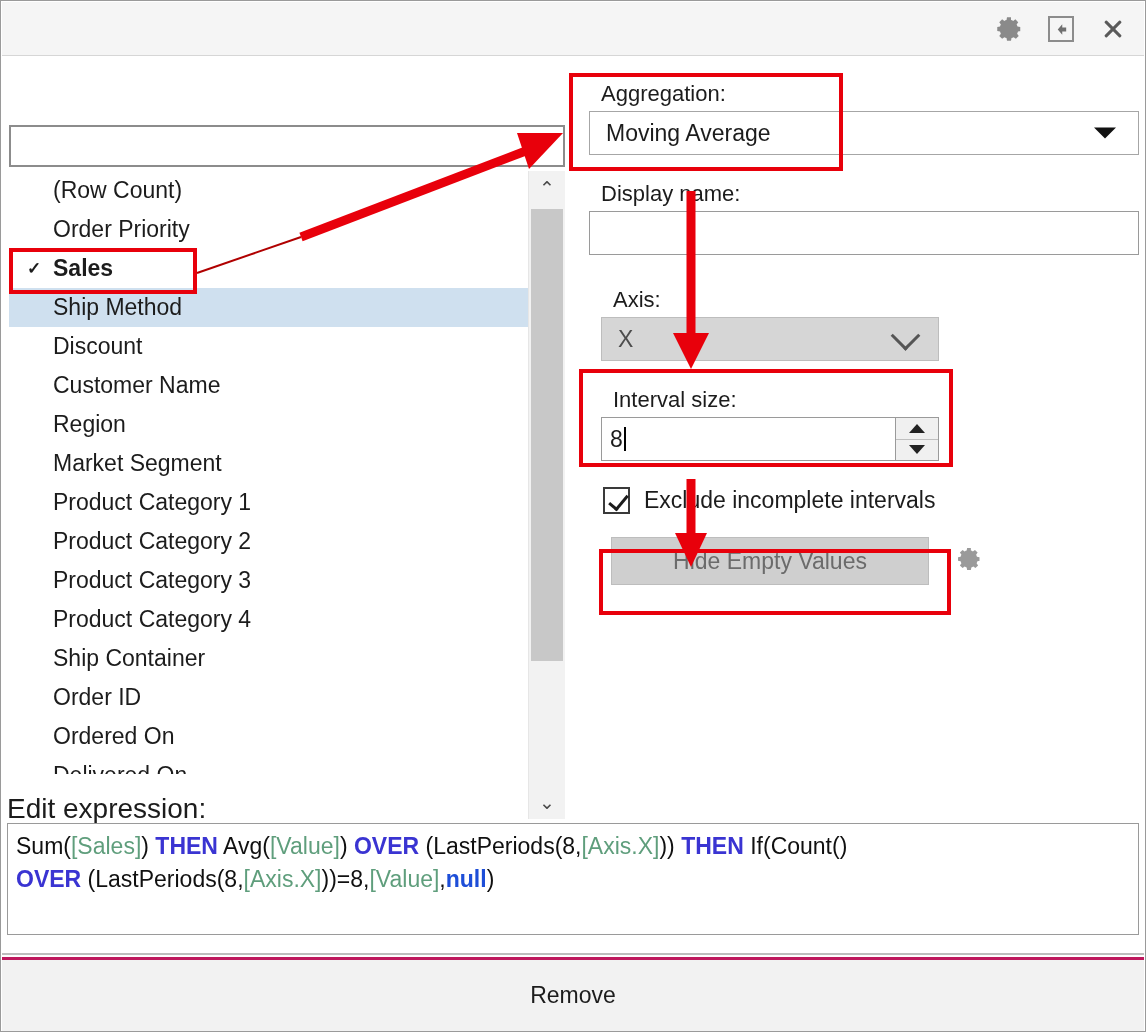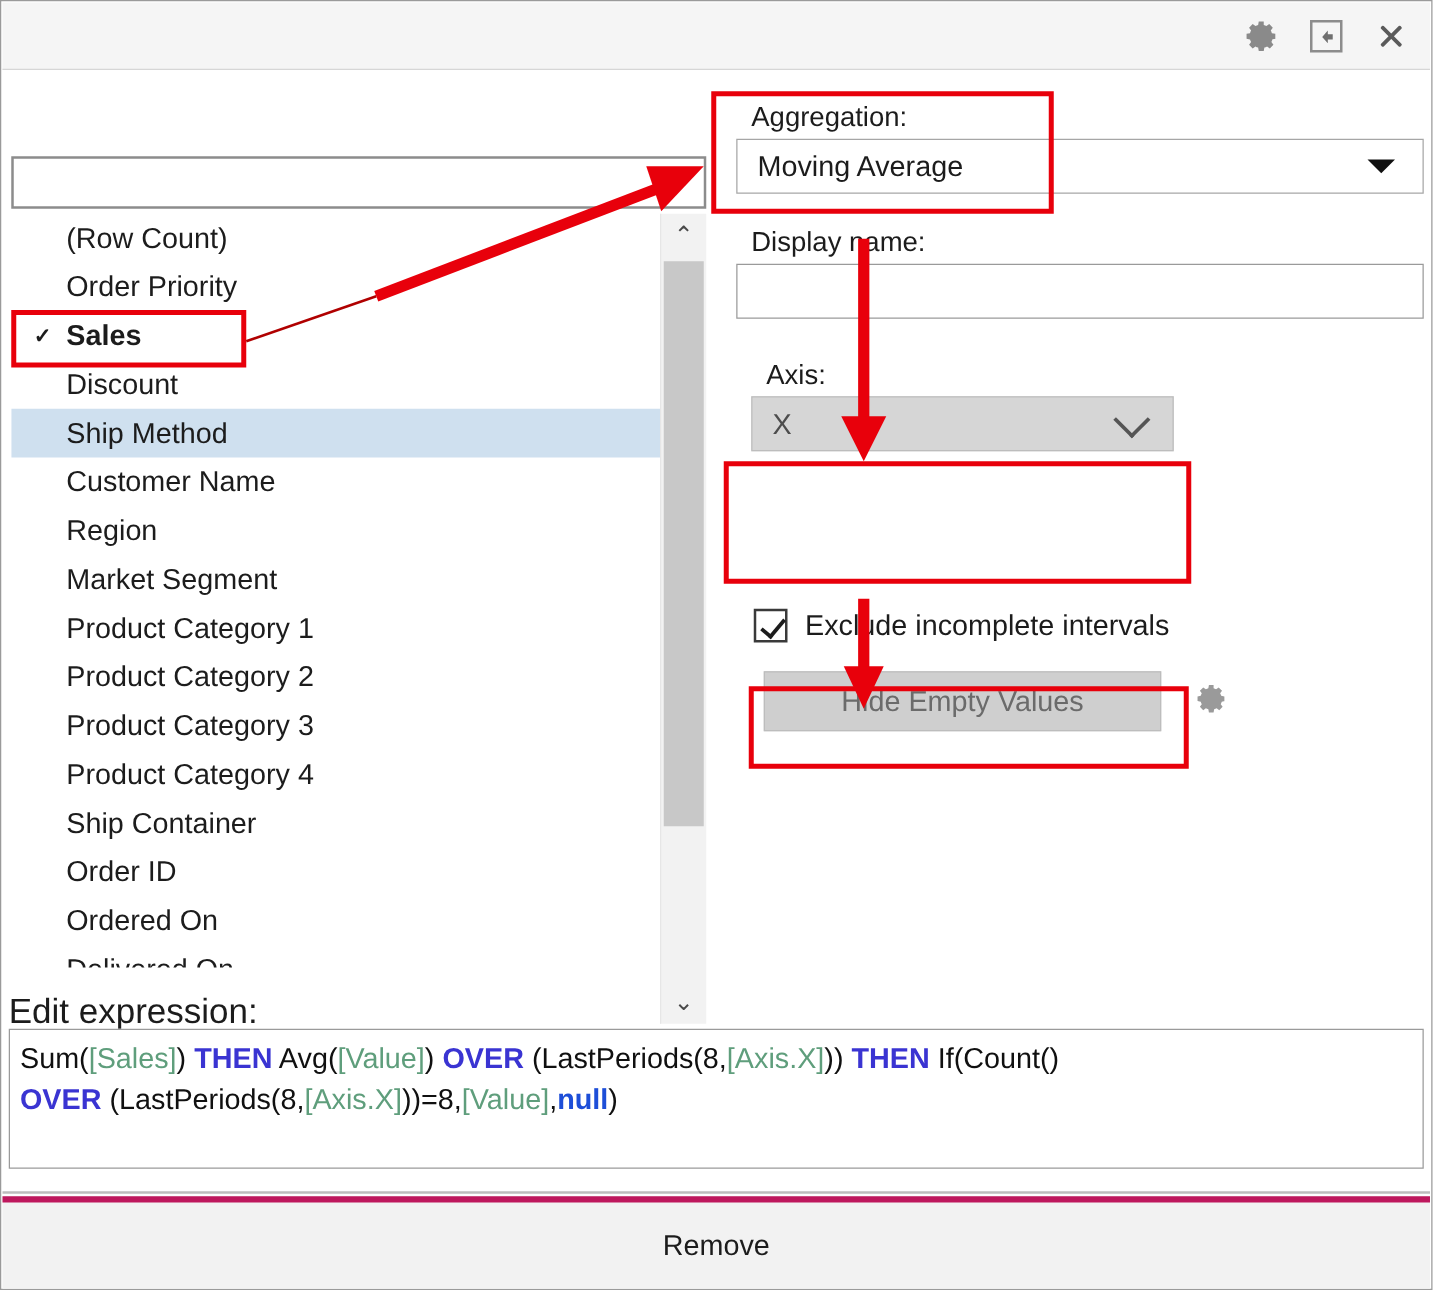--- a/index.html
+++ b/index.html
@@ -182,21 +182,21 @@
 
   
   .footer-sep{
     position:absolute;left:1px;top:952px;width:1142px;height:2px;background:#bdbdbd;
   }
   .remove-bar{
     position:absolute;left:1px;top:956px;width:1142px;height:74px;
     background:#f2f2f2;
     display:flex;align-items:center;justify-content:center;
     font-size:23px;color:#1c1c1c;
-    border-top:5px solid #be185d;
+    border-top:3px solid #be185d;
     box-sizing:border-box;
   }
 
   
   .ann{position:absolute;border:4px solid #e8000b;box-sizing:border-box;pointer-events:none;}
   .ann-arrow{position:absolute;pointer-events:none;}
 </style>
 </head>
 <body>
 
@@ -225,22 +225,22 @@
     </div>
   </div>
 
   <div class="left-col">
     <input class="search-box" type="text" placeholder="" style="">
     <div class="list-wrap">
       <div class="list" id="list-host">
           <div class="list-item"><span>(Row Count)</span></div>
           <div class="list-item"><span>Order Priority</span></div>
           <div class="list-item checked"><span class="tick">✓</span><span>Sales</span></div>
+          <div class="list-item hover"><span>Ship Method</span></div>
           <div class="list-item"><span>Discount</span></div>
-          <div class="list-item hover"><span>Ship Method</span></div>
           <div class="list-item"><span>Customer Name</span></div>
           <div class="list-item"><span>Region</span></div>
           <div class="list-item"><span>Market Segment</span></div>
           <div class="list-item"><span>Product Category 1</span></div>
           <div class="list-item"><span>Product Category 2</span></div>
           <div class="list-item"><span>Product Category 3</span></div>
           <div class="list-item"><span>Product Category 4</span></div>
           <div class="list-item"><span>Ship Container</span></div>
           <div class="list-item"><span>Order ID</span></div>
           <div class="list-item"><span>Ordered On</span></div>
@@ -270,20 +270,35 @@
     </div>
 
     <div style="position:absolute;left:22px;top:212px;width:338px;">
       <div class="fld-label">Axis:</div>
       <div class="combo disabled">
         <span class="val">X</span>
         <span class="chev"></span>
       </div>
     </div>
 
+    <div style="position:absolute;left:22px;top:312px;width:338px;">
+      <div class="fld-label">Interval size:</div>
+      <div class="spin-wrap">
+        <span class="spin-val">8</span>
+          <span class="caret-bar"></span>
+        <span class="spin-btns">
+          <span class="spin-b up">
+            <span class="tri-up"></span>
+          </span>
+          <span class="spin-b dn">
+            <span class="tri-dn"></span>
+          </span>
+        </span>
+      </div>
+    </div>
 
     <div class="checkrow" style="position:absolute;left:24px;top:412px;">
       <span class="cbox"></span>
       <span class="cb-label">Exclude incomplete intervals</span>
     </div>
 
     <div style="position:absolute;left:32px;top:462px;display:flex;align-items:center;gap:26px;">
       <div class="hide-empty-btn">Hide Empty Values</div>
       <span>
         <svg width="28" height="28" viewBox="0 0 24 24" fill="#9a9a9a">

